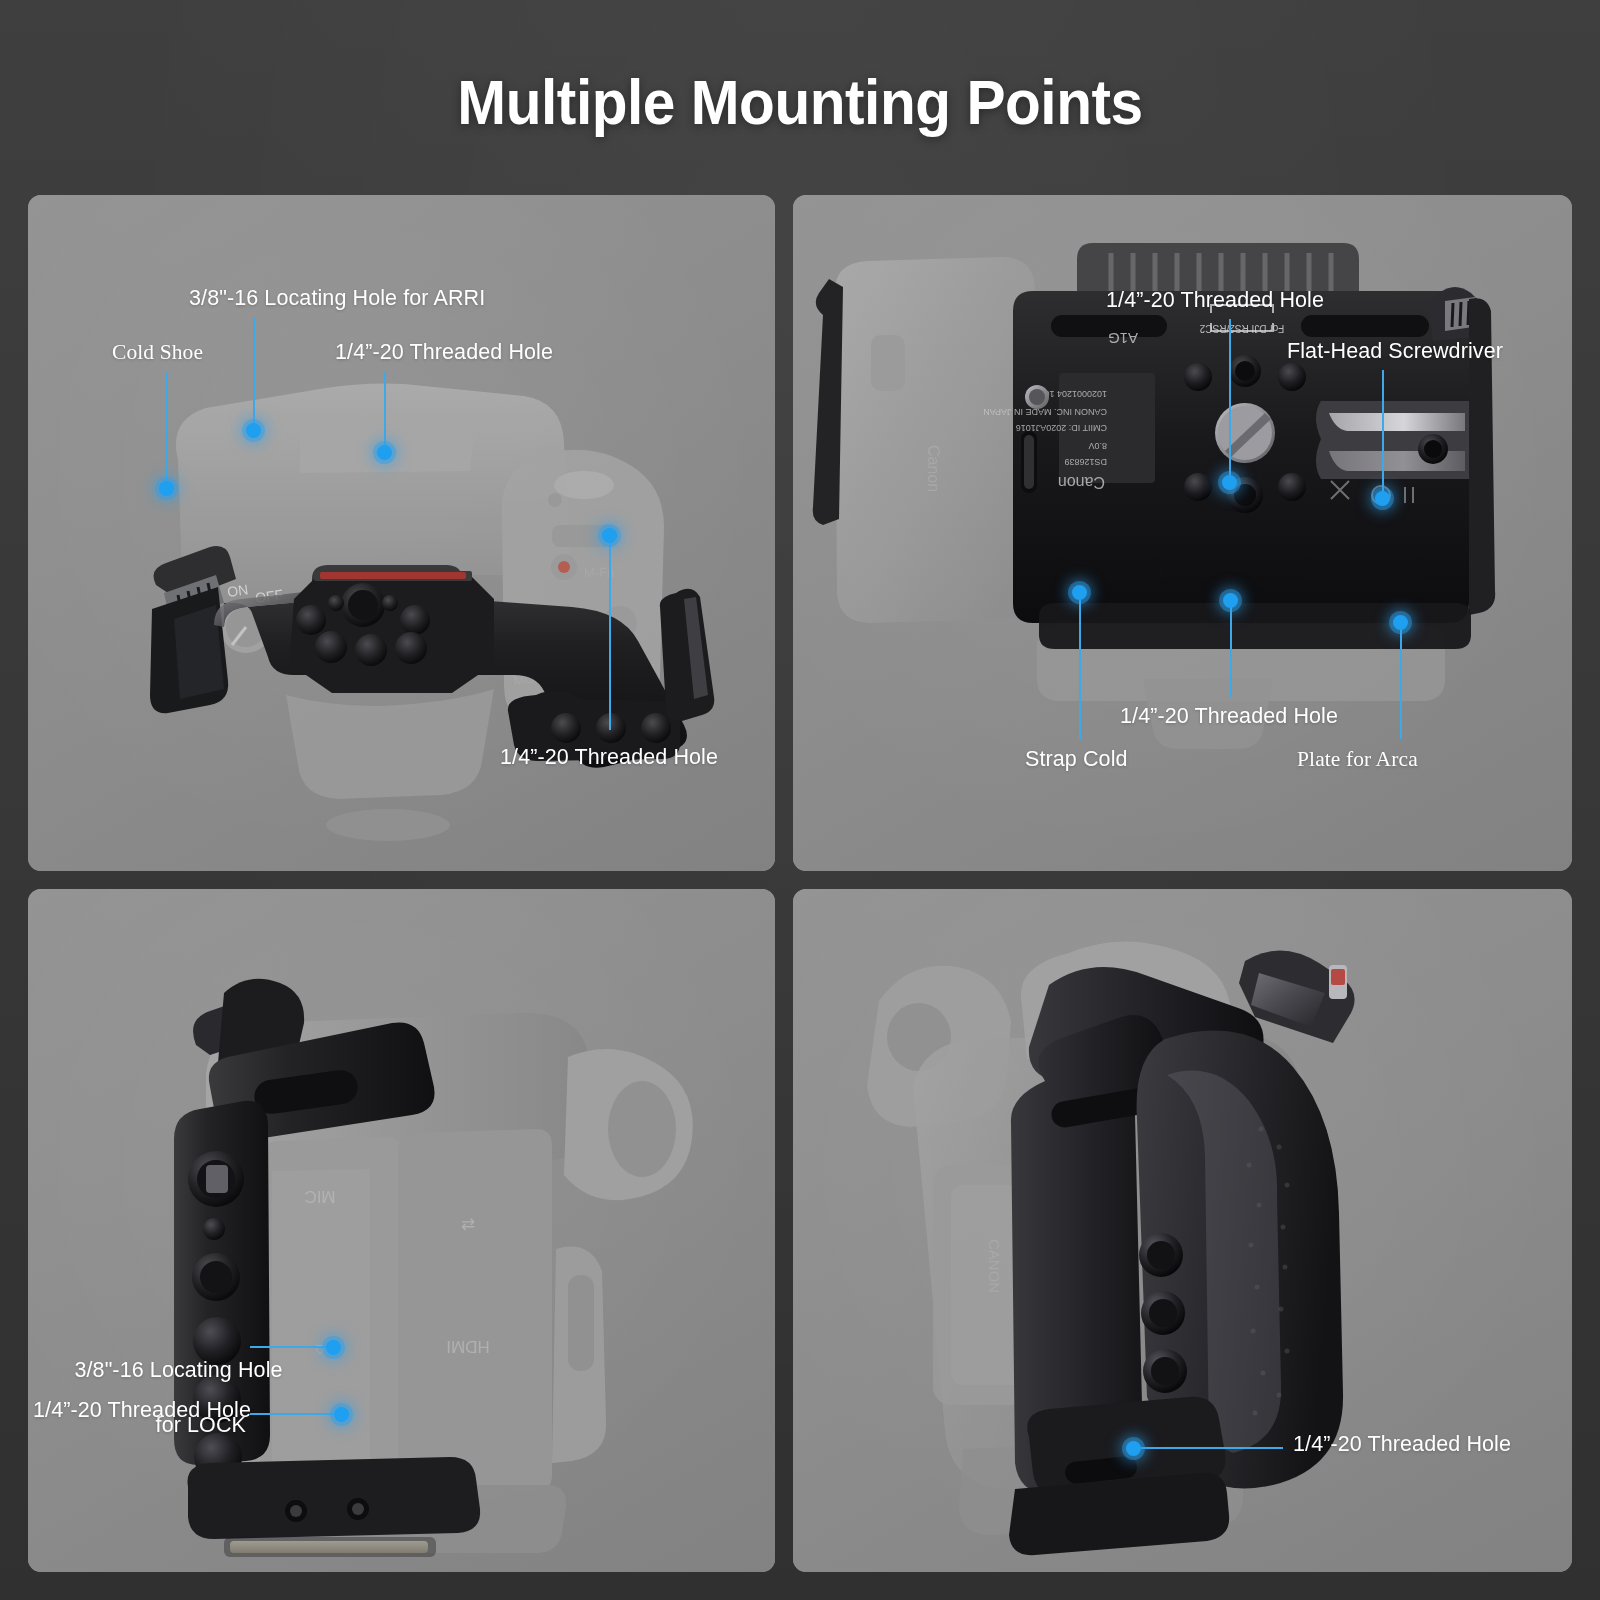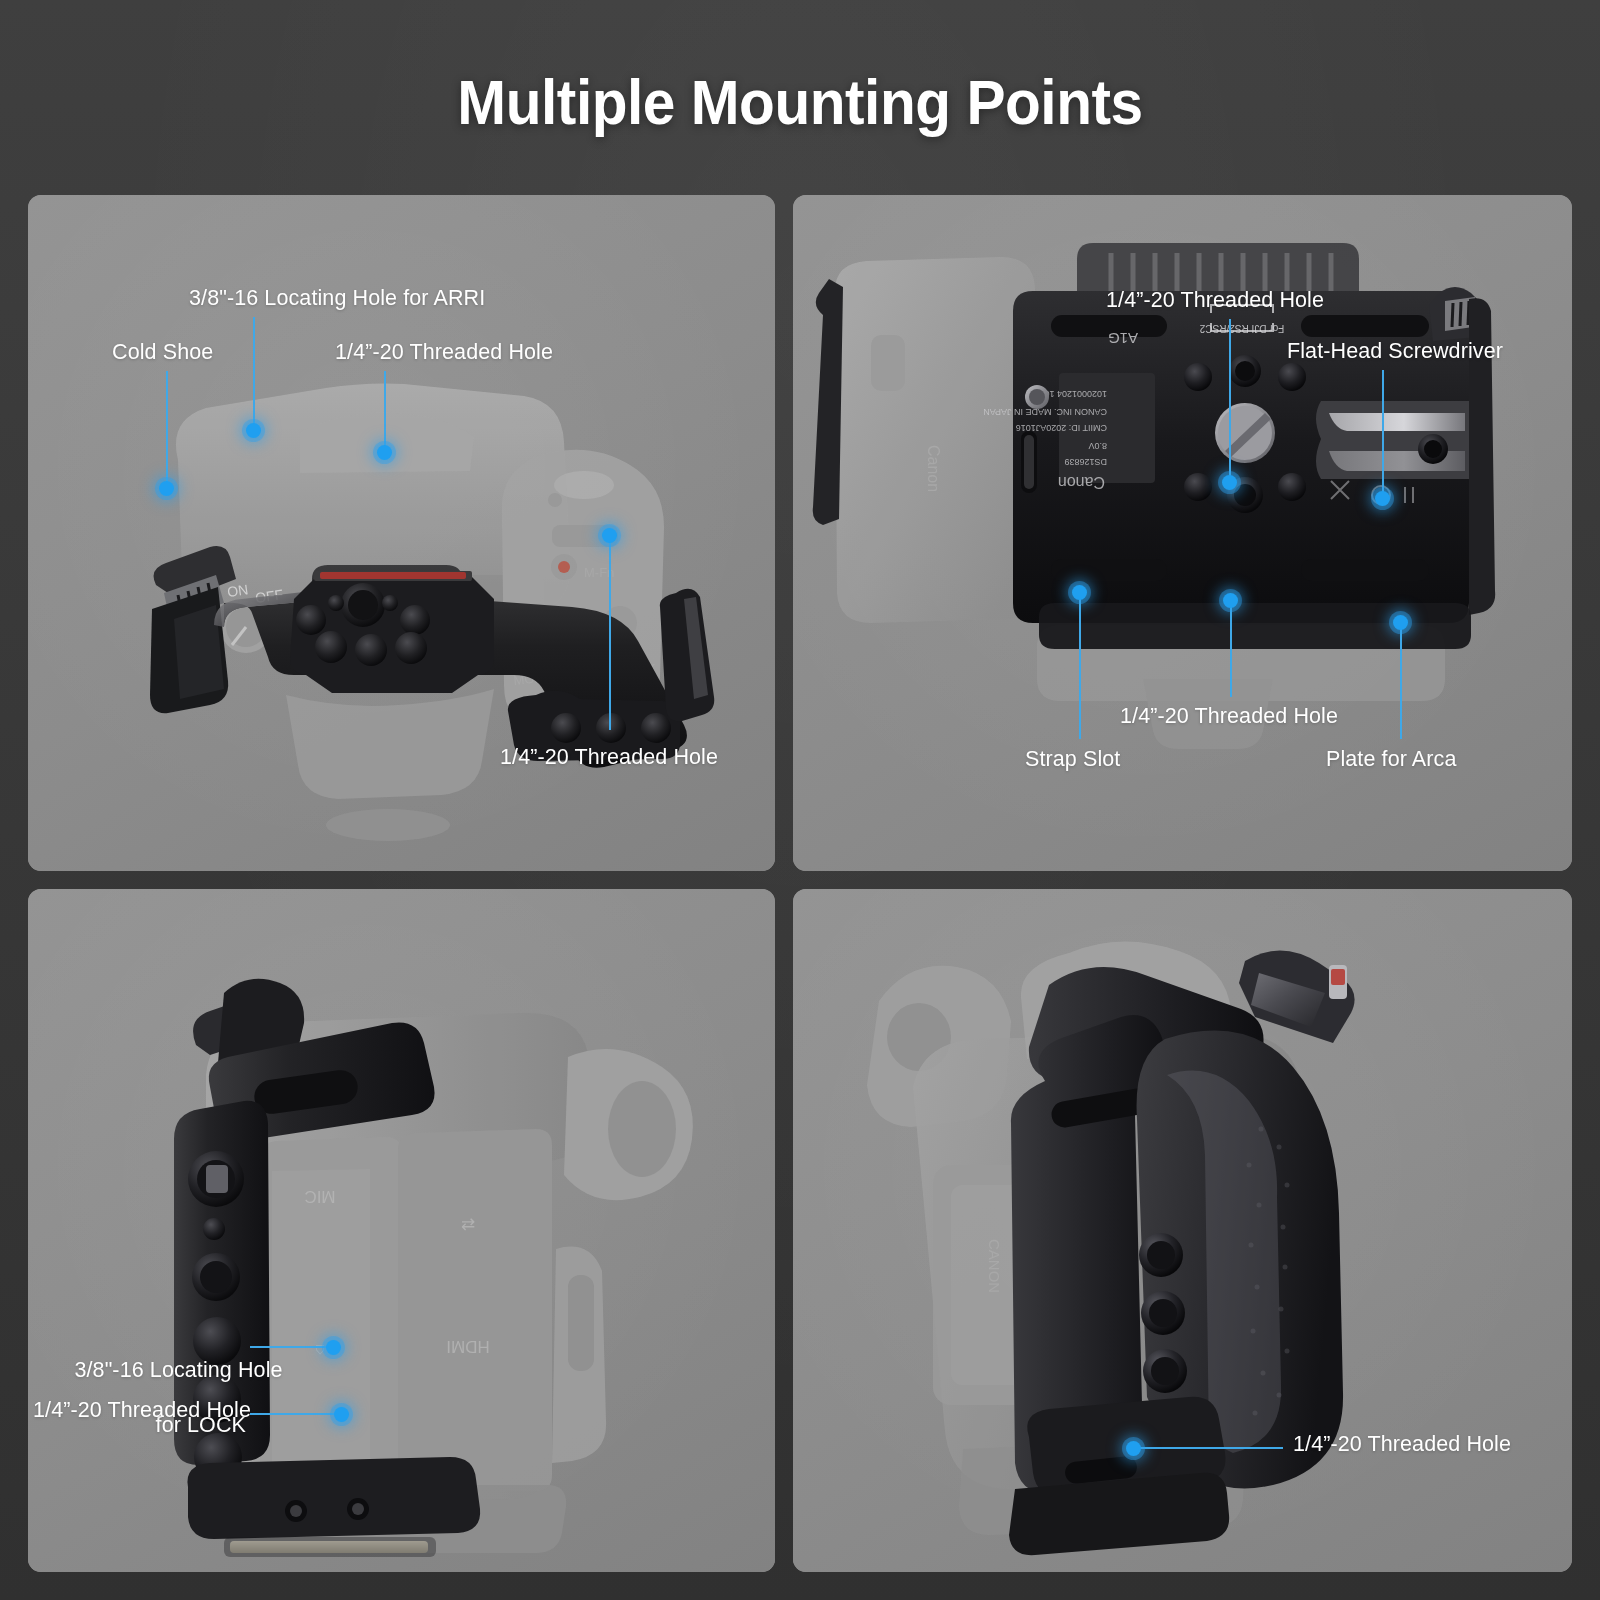--- a/index.html
+++ b/index.html
@@ -224,21 +224,21 @@
 
         <path d="M648 398 q16 -10 24 4 l14 100 q2 14 -12 18 l-20 6 q-14 2 -16 -12 l-6 -102 q-2 -10 16 -14 z" fill="#1c1c1f"></path>
         <path d="M656 404 l12 -2 l12 98 l-14 4 z" fill="#4e4e52" opacity="0.7"></path>
       </svg>
     </div>
 
     <div class="label" style="left:161px; top:90px;">3/8"-16 Locating Hole for ARRI</div>
     <div class="lead v" style="left:225px; top:122px; height:112px;"></div>
     <div class="dot" style="left:218px; top:228px;"></div>
 
-    <div class="label" style="left:84px; top:144px;">Cold Shoe</div>
+    <div class="label" style="left:84px; top:144px;font-family:Liberation Serif, serif;">Cold Shoe</div>
     <div class="lead v" style="left:138px; top:176px; height:116px;"></div>
     <div class="dot" style="left:131px; top:286px;"></div>
 
     <div class="label" style="left:307px; top:144px;">1/4”-20 Threaded Hole</div>
     <div class="lead v" style="left:356px; top:176px; height:80px;"></div>
     <div class="dot" style="left:349px; top:250px;"></div>
 
     <div class="label" style="left:472px; top:549px;">1/4”-20 Threaded Hole</div>
     <div class="lead v" style="left:581px; top:345px; height:190px;"></div>
     <div class="dot" style="left:574px; top:333px;"></div>
@@ -377,25 +377,25 @@
     <div class="dot" style="left:429px; top:280px;"></div>
 
     <div class="label" style="left:494px; top:143px;">Flat-Head Screwdriver</div>
     <div class="lead v" style="left:589px; top:175px; height:127px;"></div>
     <div class="dot" style="left:582px; top:296px;"></div>
 
     <div class="label" style="left:327px; top:508px;">1/4”-20 Threaded Hole</div>
     <div class="lead v" style="left:437px; top:410px; height:92px;"></div>
     <div class="dot" style="left:430px; top:398px;"></div>
 
-    <div class="label" style="left:232px; top:551px;">Strap Slot</div>
+    <div class="label" style="left:232px; top:551px;">Strap Cold</div>
     <div class="lead v" style="left:286px; top:402px; height:142px;"></div>
     <div class="dot" style="left:279px; top:390px;"></div>
 
-    <div class="label" style="left:533px; top:551px;">Plate for Arca</div>
+    <div class="label" style="left:504px; top:551px;font-family:Liberation Serif, serif;">Plate for Arca</div>
     <div class="lead v" style="left:607px; top:432px; height:112px;"></div>
     <div class="dot" style="left:600px; top:420px;"></div>
   </div>
 
   <div class="panel bl">
     <div class="panel-inner"></div>
 
     <div class="art">
       <svg viewBox="0 0 747 683" preserveAspectRatio="xMidYMid meet">
         <defs>

